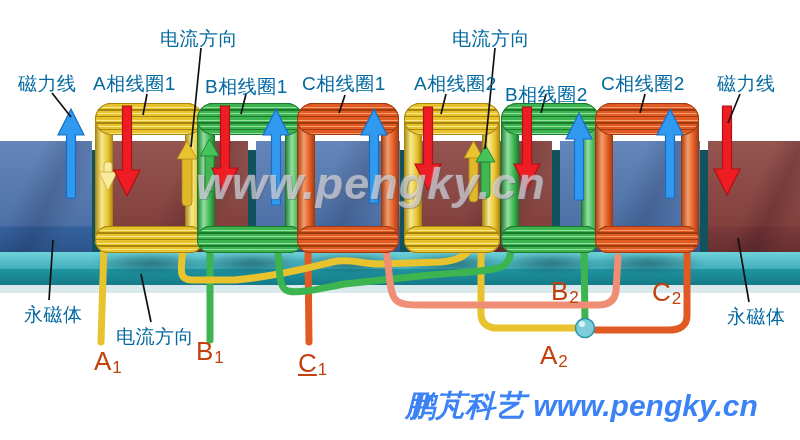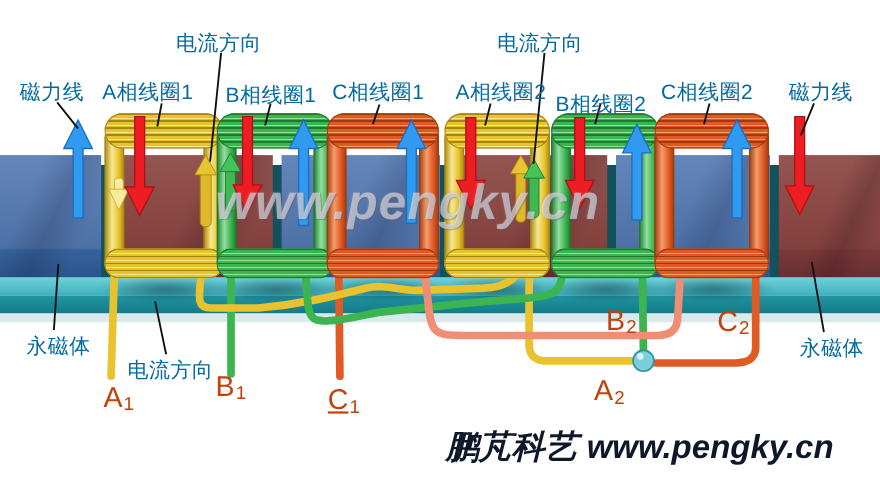--- a/index.html
+++ b/index.html
@@ -41,21 +41,21 @@
   svg.layer.top{z-index:8;}
   
   .lbl{position:absolute;color:#0369a1;font-size:19px;font-weight:400;z-index:10;white-space:nowrap;
        letter-spacing:0.5px;}
   .term{position:absolute;color:#c2410c;font-size:26px;font-weight:500;z-index:10;white-space:nowrap;}
   .term .sub{font-size:17px;position:relative;top:3px;left:1px;}
   #watermark{left:196px;top:158px;z-index:9;font-size:45px;font-weight:bold;font-style:italic;
        letter-spacing:1px;color:rgba(240,240,245,0.55);white-space:nowrap;
        text-shadow:1px 1px 1px rgba(90,90,105,0.45), -1px -1px 1px rgba(150,150,160,0.25);}
   #footer{left:405px;top:386px;z-index:10;font-size:30px;font-weight:bold;font-style:italic;
-       color:#0f172a;white-space:nowrap;}
+       color:#3b82f6;white-space:nowrap;}
 </style>
 </head>
 <body>
 
 <div class="abs" id="gap-strip"></div>
 
 <div class="abs magnet n" style="left:-40px;width:132px;"></div>
 <div class="abs magnet s" style="left:100px;width:148px;"></div>
 <div class="abs magnet n" style="left:256px;width:144px;"></div>
 <div class="abs magnet s" style="left:408px;width:144px;"></div>

